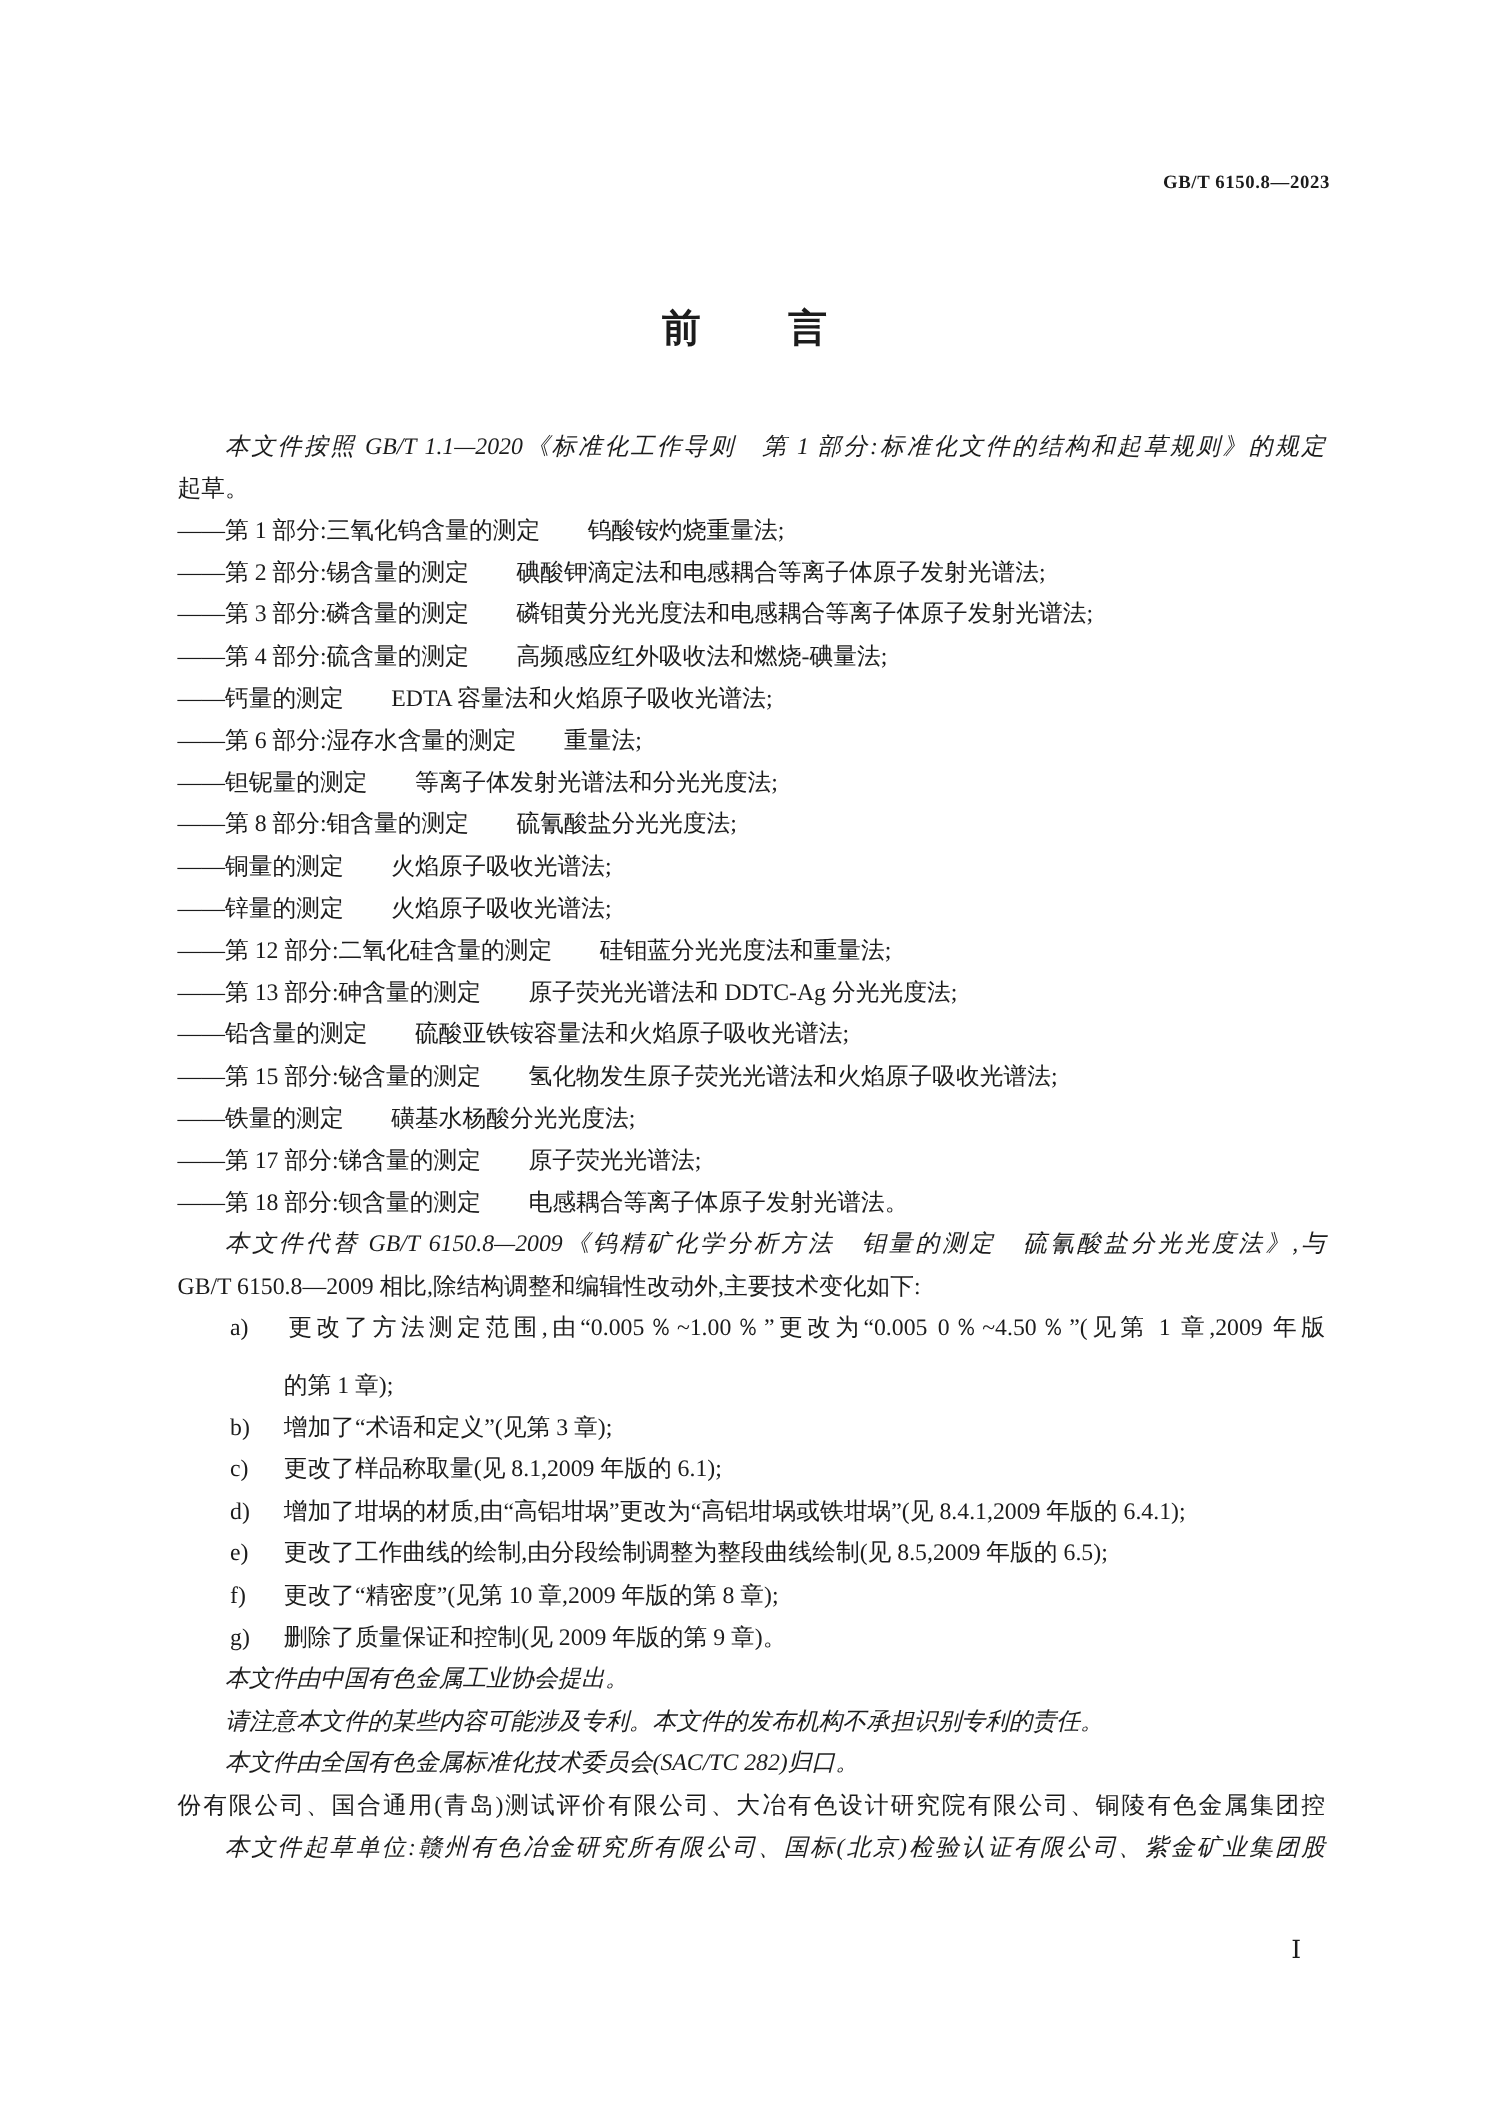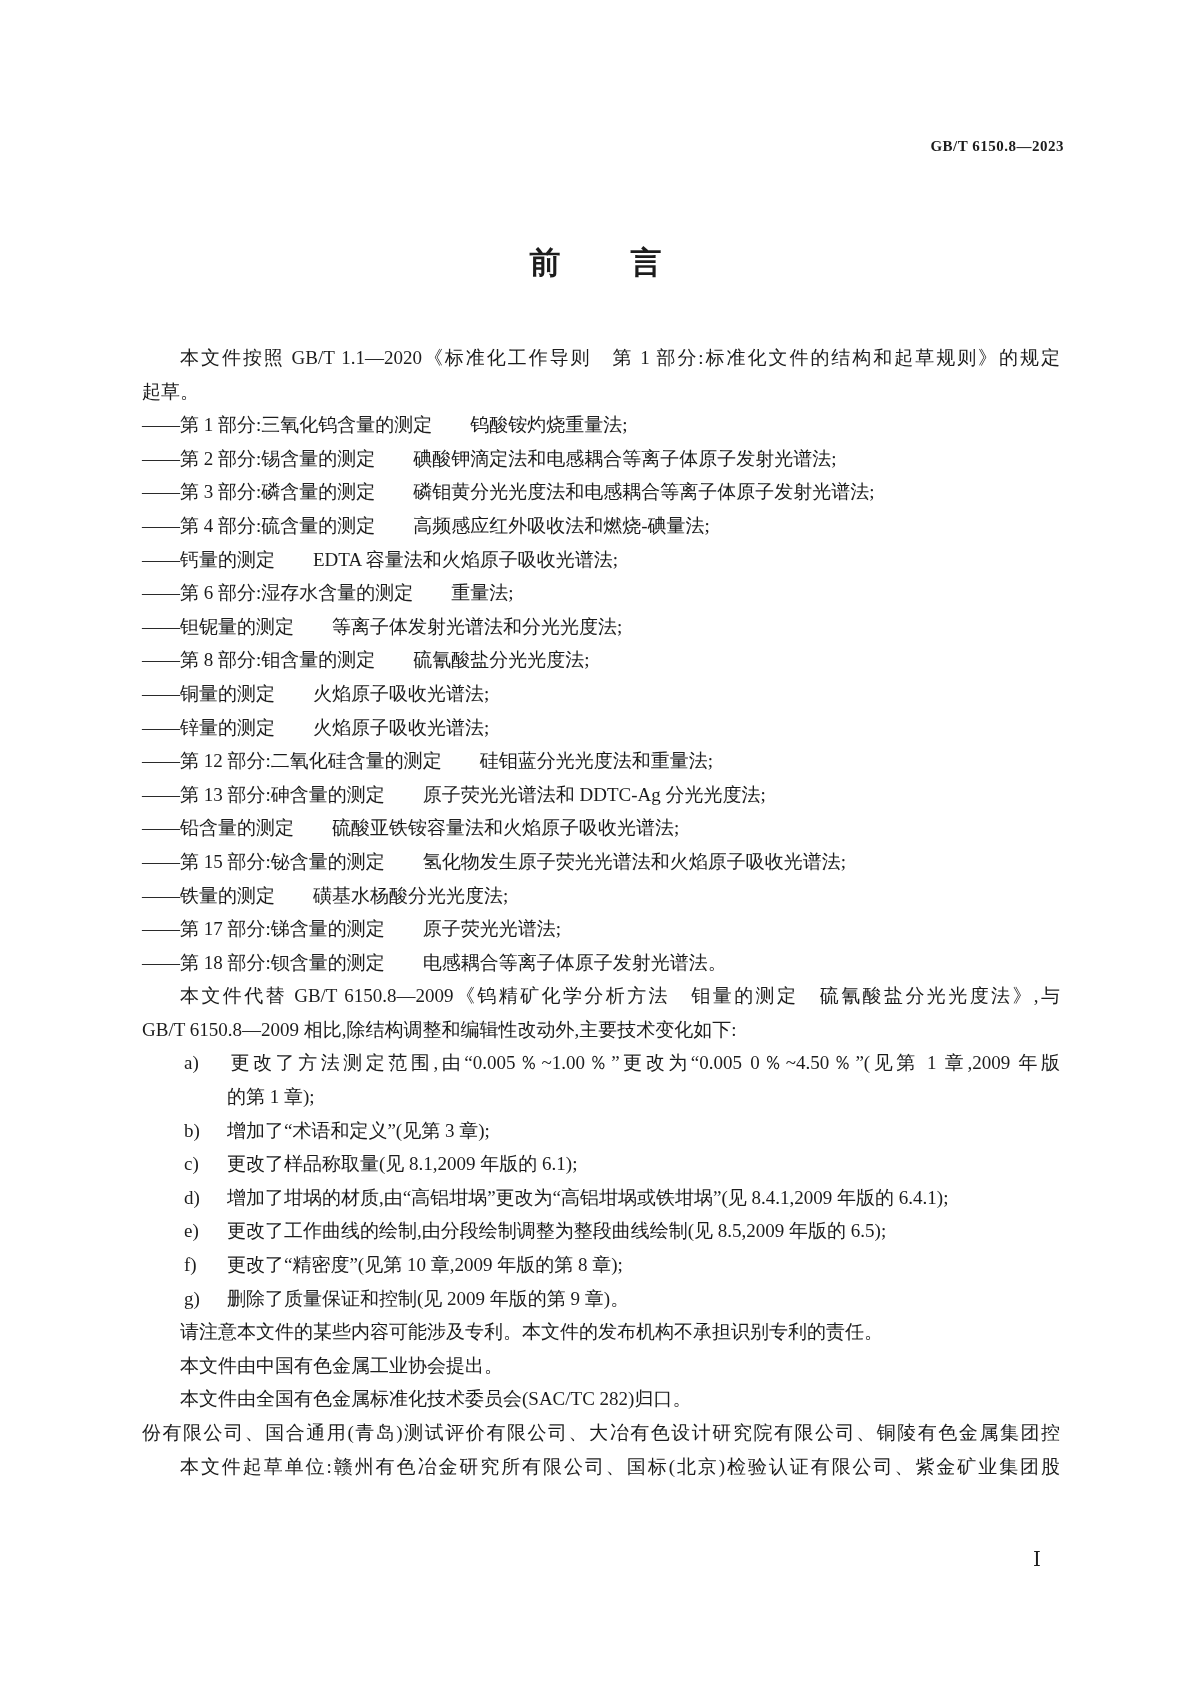--- a/index.html
+++ b/index.html
@@ -39,23 +39,23 @@
   .line {
     height: 33.6px;
     line-height: 33.6px;
     white-space: nowrap;
   }
   .line.j {
     white-space: normal;
     text-align: justify;
     text-align-last: justify;
   }
-  .ind-para  { padding-left: 38px; }
+  .ind-para  { padding-left: 38px; font-style: italic; }
   .ind-label { padding-left: 42px; }
-  .ind-cont  { padding-left: 85px; }
+  .ind-cont  { padding-left: 85px; margin-top: 12px; }
   .lbl { display: inline-block; width: 43px; }
   .pagenum {
     position: absolute;
     top: 1547px; right: 150px;
     font-size: 20px;
   }
 </style>
 </head>
 <body>
 
@@ -91,22 +91,22 @@
       <div class="line ind-para j">本文件代替 GB/T 6150.8—2009《钨精矿化学分析方法　钼量的测定　硫氰酸盐分光光度法》,与</div>
       <div class="line">GB/T 6150.8—2009 相比,除结构调整和编辑性改动外,主要技术变化如下:</div>
       <div class="line ind-label j"><span class="lbl">a)</span><span>更改了方法测定范围,由“0.005％~1.00％”更改为“0.005 0％~4.50％”(见第 1 章,2009 年版</span></div>
       <div class="line ind-cont">的第 1 章);</div>
       <div class="line ind-label"><span class="lbl">b)</span><span>增加了“术语和定义”(见第 3 章);</span></div>
       <div class="line ind-label"><span class="lbl">c)</span><span>更改了样品称取量(见 8.1,2009 年版的 6.1);</span></div>
       <div class="line ind-label"><span class="lbl">d)</span><span>增加了坩埚的材质,由“高铝坩埚”更改为“高铝坩埚或铁坩埚”(见 8.4.1,2009 年版的 6.4.1);</span></div>
       <div class="line ind-label"><span class="lbl">e)</span><span>更改了工作曲线的绘制,由分段绘制调整为整段曲线绘制(见 8.5,2009 年版的 6.5);</span></div>
       <div class="line ind-label"><span class="lbl">f)</span><span>更改了“精密度”(见第 10 章,2009 年版的第 8 章);</span></div>
       <div class="line ind-label"><span class="lbl">g)</span><span>删除了质量保证和控制(见 2009 年版的第 9 章)。</span></div>
+      <div class="line ind-para">本文件由中国有色金属工业协会提出。</div>
       <div class="line ind-para">请注意本文件的某些内容可能涉及专利。本文件的发布机构不承担识别专利的责任。</div>
-      <div class="line ind-para">本文件由中国有色金属工业协会提出。</div>
       <div class="line ind-para">本文件由全国有色金属标准化技术委员会(SAC/TC 282)归口。</div>
       <div class="line j">份有限公司、国合通用(青岛)测试评价有限公司、大冶有色设计研究院有限公司、铜陵有色金属集团控</div>
       <div class="line ind-para j">本文件起草单位:赣州有色冶金研究所有限公司、国标(北京)检验认证有限公司、紫金矿业集团股</div>
     </div>
 
   <div class="pagenum">Ⅰ</div>
 
 </div>
 
 </body></html>

